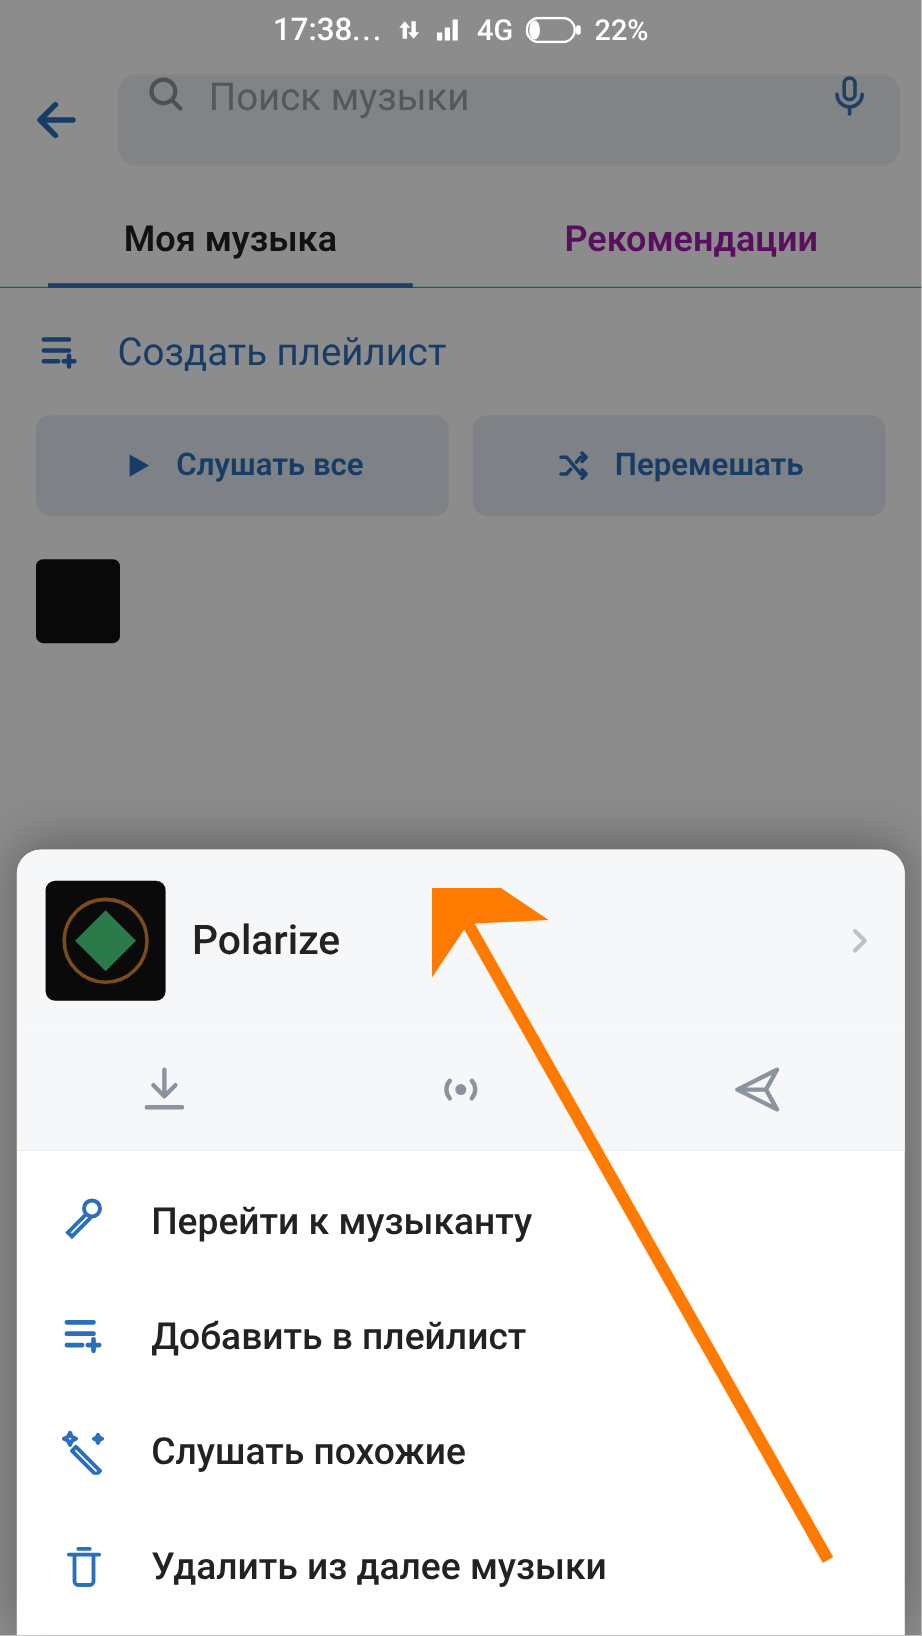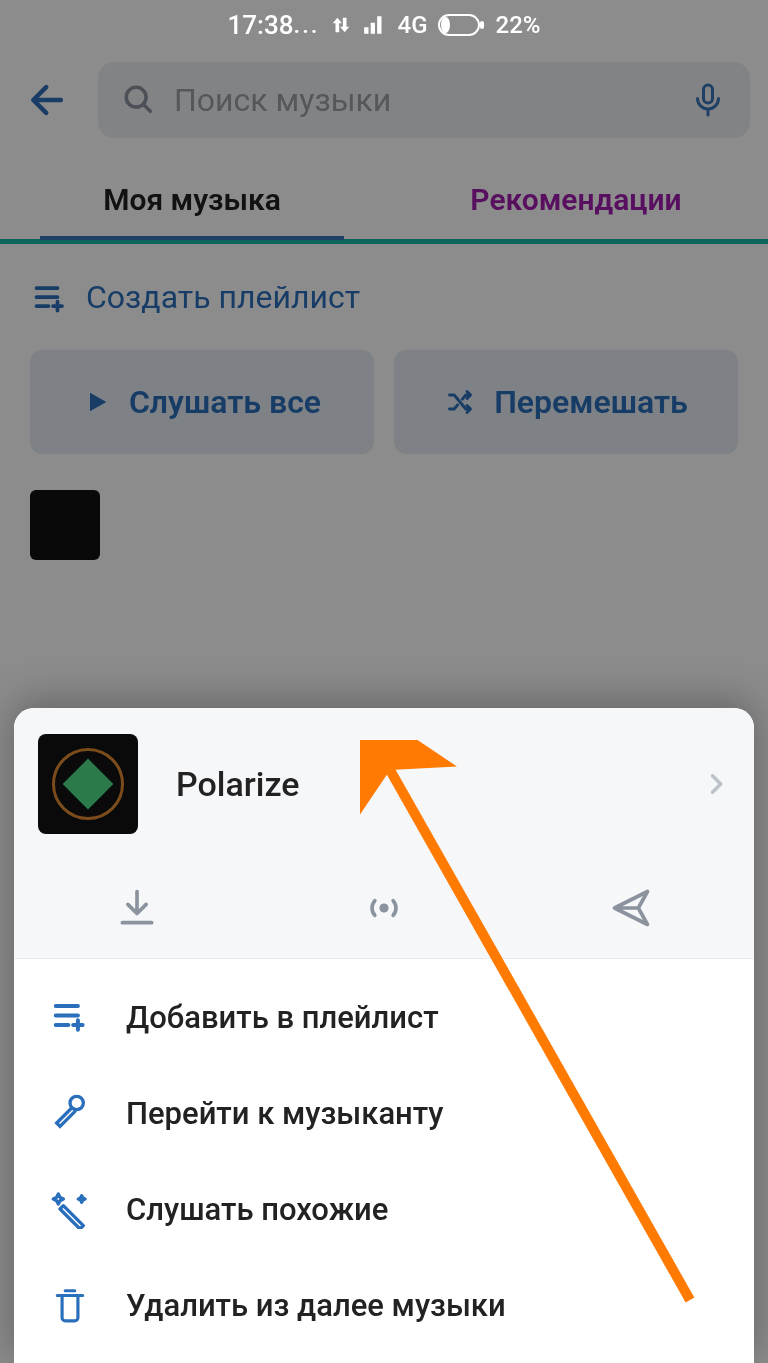--- a/index.html
+++ b/index.html
@@ -53,34 +53,33 @@
   justify-content: center;
   width: 60px;
   height: 60px;
 }
 .search-bar {
   flex: 1;
   background: #edeff2;
   border-radius: 16px;
   height: 76px;
   display: flex;
-  align-items: center;
   padding: 0 24px;
   gap: 18px;
 }
 .search-icon { color: #8b949e; }
 .search-placeholder {
   flex: 1;
   color: #9aa0a6;
   font-size: 32px;
 }
 .mic-icon { color: #3b73b8; }
 .tabs {
   display: flex;
-  border-bottom: 5px solid #14b8a6;
+  border-bottom: 1px solid #14b8a6;
 }
 .tab {
   flex: 1;
   text-align: center;
   padding: 24px 0 22px;
   font-size: 30px;
   font-weight: 600;
   color: #a21caf;
   position: relative;
 }
@@ -89,42 +88,42 @@
 }
 .tab.active::after {
   content: '';
   position: absolute;
   left: 40px; right: 40px; bottom: -1px;
   height: 4px;
   background: #3b73b8;
 }
 .create-playlist {
   display: flex;
-  align-items: center;
+  align-items: flex-start;
   padding: 34px 30px;
-  gap: 16px;
+  gap: 28px;
   color: #2a6fbc;
   font-size: 32px;
 }
 .play-buttons {
   display: flex;
   gap: 20px;
   padding: 0 30px 20px;
 }
 .play-btn {
   flex: 1;
   background: #e6ecf2;
   border-radius: 12px;
-  height: 104px;
+  height: 84px;
   display: flex;
   align-items: center;
   justify-content: center;
   gap: 18px;
   color: #2a6fbc;
-  font-size: 32px;
+  font-size: 26px;
   font-weight: 600;
 }
 .track-row {
   display: flex;
   align-items: center;
   padding: 16px 30px;
   gap: 22px;
 }
 .track-cover {
   width: 70px; height: 70px;
@@ -138,21 +137,21 @@
   background: #fff;
   border-radius: 20px 20px 0 0;
   z-index: 10;
   box-shadow: 0 -6px 40px rgba(0,0,0,0.3);
   overflow: hidden;
 }
 .sheet-header {
   display: flex;
   align-items: center;
   padding: 26px 24px 24px;
-  gap: 38px;
+  gap: 22px;
   background: #f6f7f9;
 }
 .sheet-cover {
   width: 100px; height: 100px;
   background: #0a0a0a;
   border-radius: 8px;
   position: relative;
   flex-shrink: 0;
   overflow: hidden;
 }
@@ -325,39 +324,39 @@
         </svg>
     </div>
     <div class="sheet-action">
       <svg width="48" height="44" viewBox="0 0 24 24">
           <path fill="none" stroke="#8b949e" stroke-width="2" stroke-linecap="round" stroke-linejoin="round" d="M3 12l18-9-5 9 5 9-18-9z M16 12H3"></path>
         </svg>
     </div>
   </div>
 
   <div class="menu-list">
-    <div class="menu-item">
-      <div class="menu-icon">
-        <svg width="40" height="38" viewBox="0 0 24 24">
-            <path stroke="#2a6fbc" stroke-width="2.5" stroke-linecap="round" d="M3 5h14M3 11h14M3 17h8m6-3v6m-3-3h6"></path>
-          </svg>
-      </div>
-      <span class="menu-label">Добавить в плейлист</span>
-    </div>
     <div class="menu-item">
       <div class="menu-icon">
         <svg width="40" height="40" viewBox="0 0 24 24">
             <circle cx="16" cy="6" r="4" fill="none" stroke="#2a6fbc" stroke-width="2"></circle>
             <path d="M13 9L4 18l2 2 9-9" fill="none" stroke="#2a6fbc" stroke-width="2" stroke-linecap="round"></path>
           </svg>
       </div>
       <span class="menu-label">Перейти к музыканту</span>
     </div>
     <div class="menu-item">
       <div class="menu-icon">
+        <svg width="40" height="38" viewBox="0 0 24 24">
+            <path stroke="#2a6fbc" stroke-width="2.5" stroke-linecap="round" d="M3 5h14M3 11h14M3 17h8m6-3v6m-3-3h6"></path>
+          </svg>
+      </div>
+      <span class="menu-label">Добавить в плейлист</span>
+    </div>
+    <div class="menu-item">
+      <div class="menu-icon">
         <svg width="40" height="40" viewBox="0 0 24 24">
             <path d="M5 3l1 2 2 1-2 1-1 2-1-2-2-1 2-1 1-2zm14 1l.7 1.4L21 6l-1.3.6L19 8l-.7-1.4L17 6l1.3-.6L19 4zM8 10l12 12-2 2L6 12l2-2z" fill="none" stroke="#2a6fbc" stroke-width="2" stroke-linejoin="round"></path>
           </svg>
       </div>
       <span class="menu-label">Слушать похожие</span>
     </div>
     <div class="menu-item">
       <div class="menu-icon">
         <svg width="38" height="42" viewBox="0 0 24 24">
             <path fill="none" stroke="#2a6fbc" stroke-width="2" stroke-linecap="round" stroke-linejoin="round" d="M4 6h16M9 3h6M7 6v14a2 2 0 0 0 2 2h6a2 2 0 0 0 2-2V6"></path>

